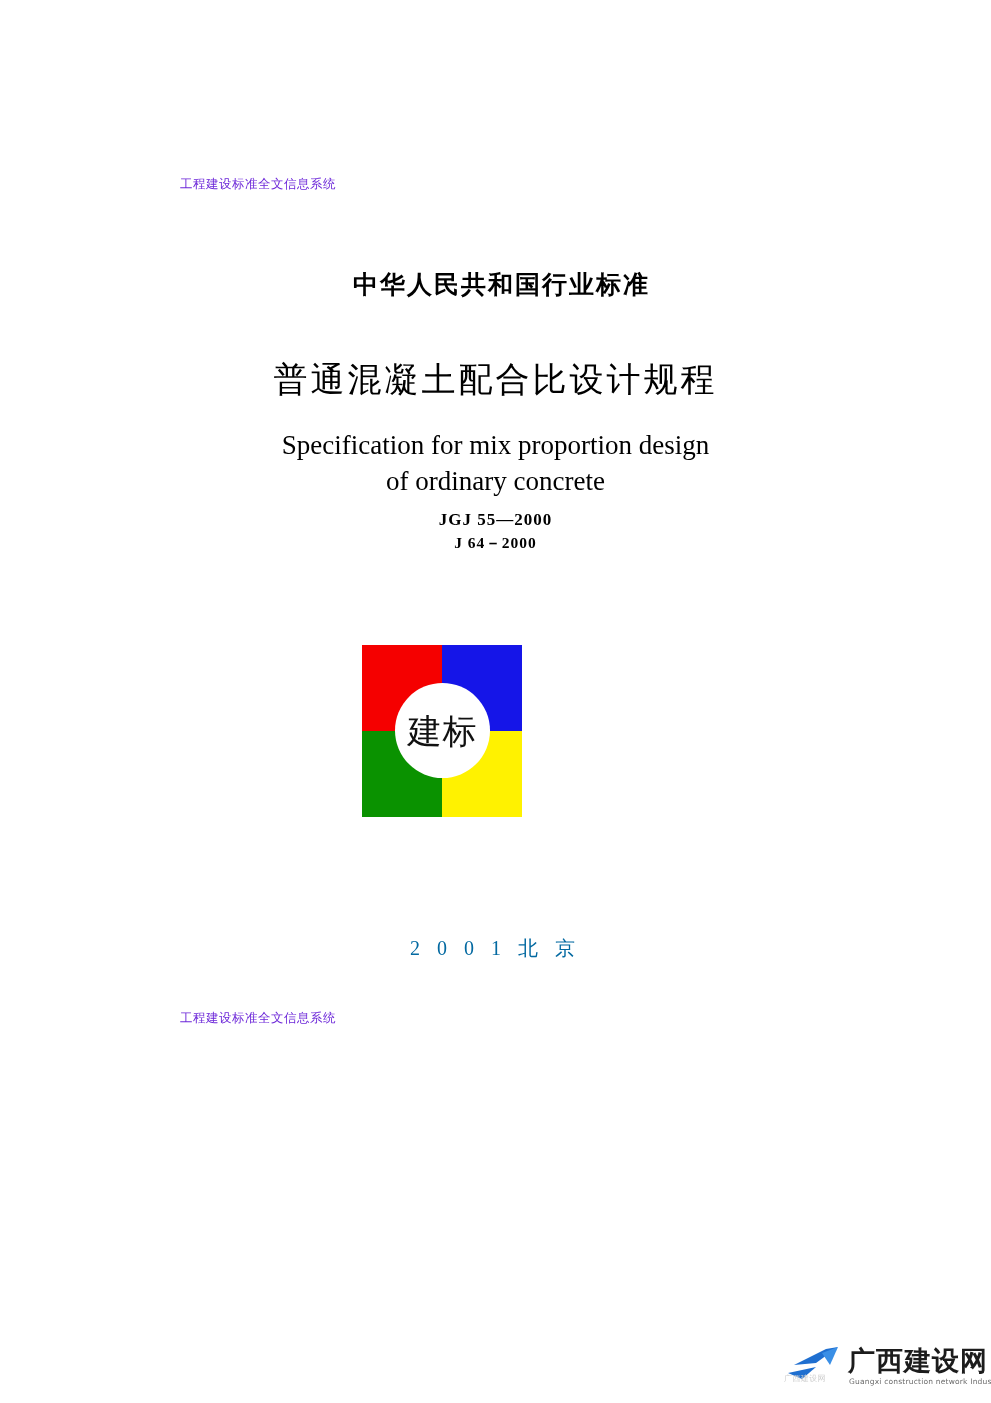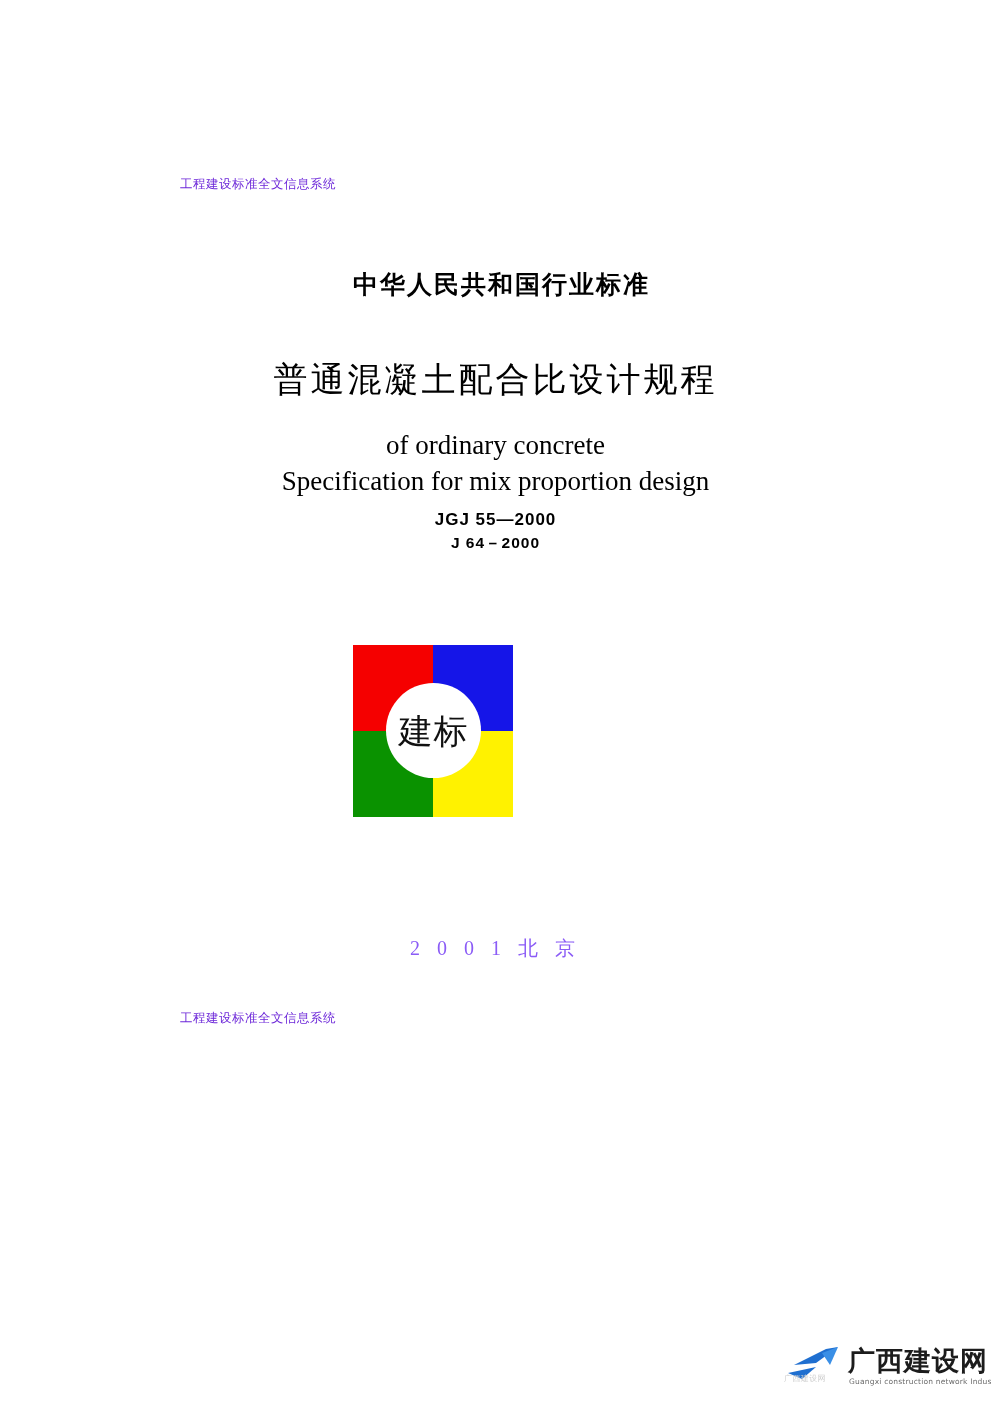--- a/index.html
+++ b/index.html
@@ -69,36 +69,36 @@
   .en-title {
     font-family: "Liberation Serif", serif;
     font-size: 27px;
     line-height: 1.35;
     color: #000;
     margin: 24px 0 0 0;
   }
   .en-title div { white-space: nowrap; }
 
   .code-line {
-    font-family: Liberation Sans, sans-serif;
+    font-family: Liberation Serif, serif;
     font-weight: 700;
     font-size: 17px;
     letter-spacing: 1px;
     color: #000;
     margin-top: 10px;
   }
   .code-line.second {
     margin-top: 3px;
     font-size: 15.5px;
   }
 
   
   .logo {
     position: absolute;
-    left: 353px;
+    left: 362px;
     top: 645px;
     width: 160px;
     height: 172px;
     padding-left: 15px;
   }
   .logo .quad {
     position: absolute;
     width: 80px;
     height: 86px;
   }
@@ -128,21 +128,21 @@
 
   .year-city {
     position: absolute;
     left: 0;
     right: 0;
     top: 935px;
     text-align: center;
     font-family: "Liberation Serif", serif;
     font-size: 20px;
     letter-spacing: 6px;
-    color: #8b5cf6;
+    color: #0369a1;
   }
 
   
   .site-logo {
     position: absolute;
     left: 782px;
     top: 1345px;
     width: 200px;
     height: 48px;
   }
@@ -190,22 +190,22 @@
 <div class="page">
 
   <div class="sys-text sys-top">工程建设标准全文信息系统</div>
 
   <div class="title-block">
     <div class="std-line">中华人民共和国行业标准</div>
 
     <div class="main-title">普通混凝土配合比设计规程</div>
 
     <div class="en-title">
+      <div>Specification for mix proportion design</div>
       <div>of ordinary concrete</div>
-      <div>Specification for mix proportion design</div>
     </div>
 
     <div class="code-line">JGJ 55—2000</div>
     <div class="code-line second">J 64－2000</div>
   </div>
 
   <div class="logo">
     <div class="quad q-tl"></div>
     <div class="quad q-tr"></div>
     <div class="quad q-bl"></div>

